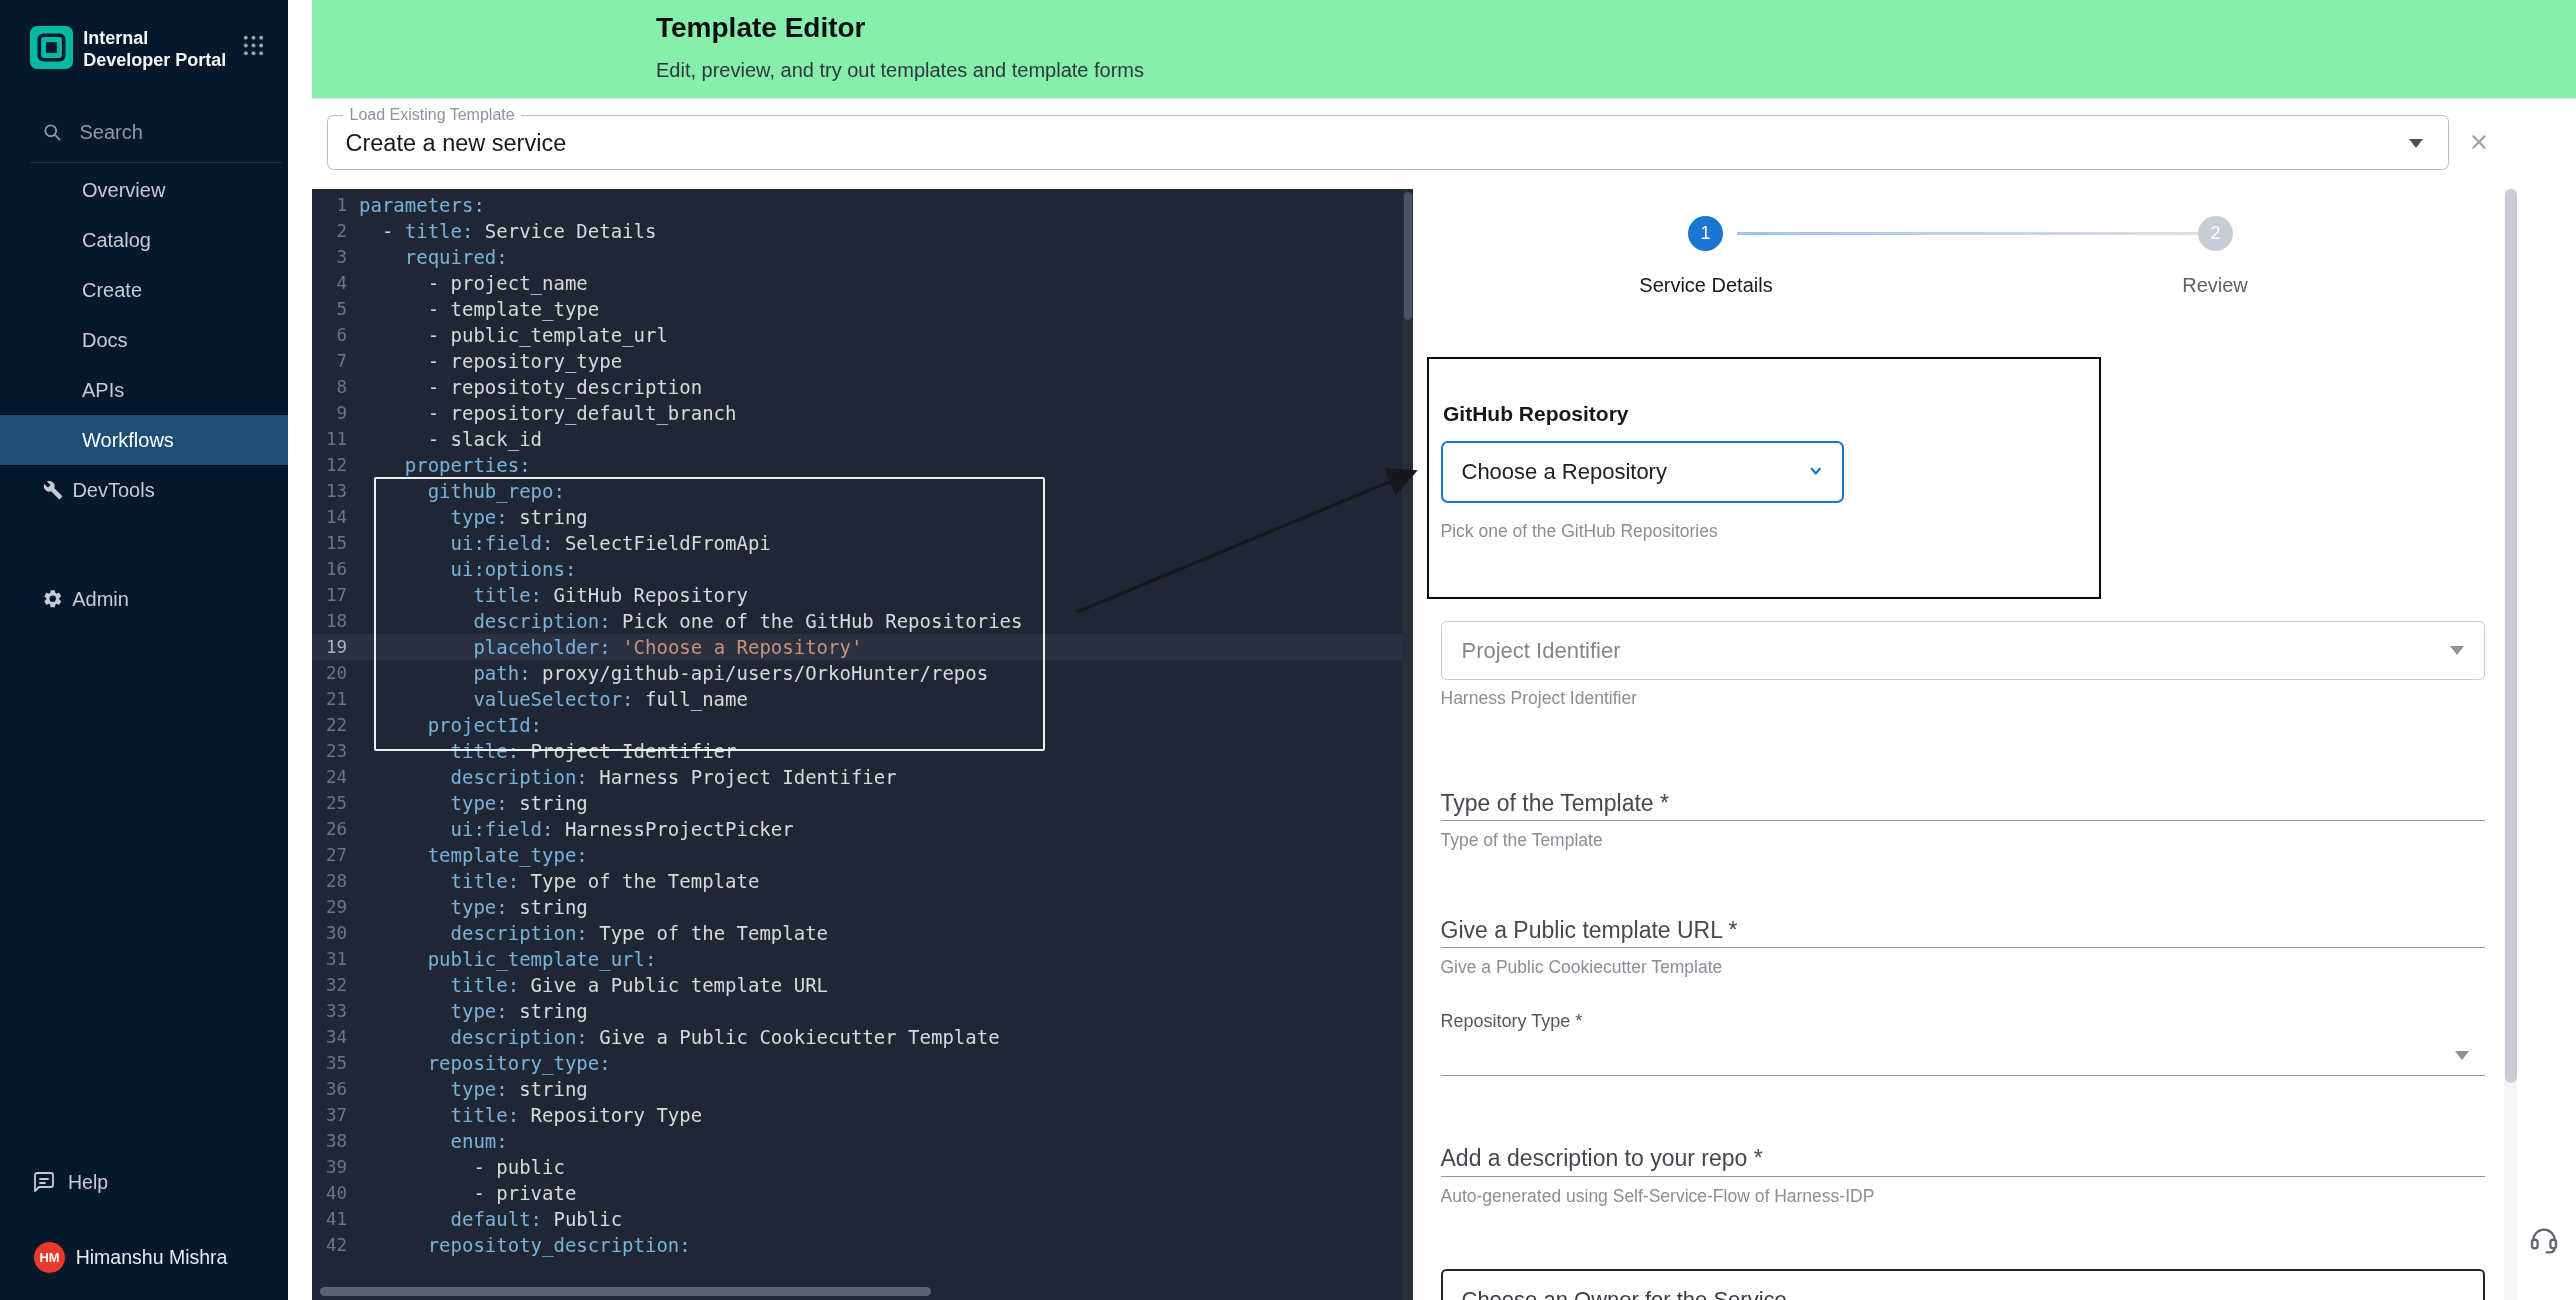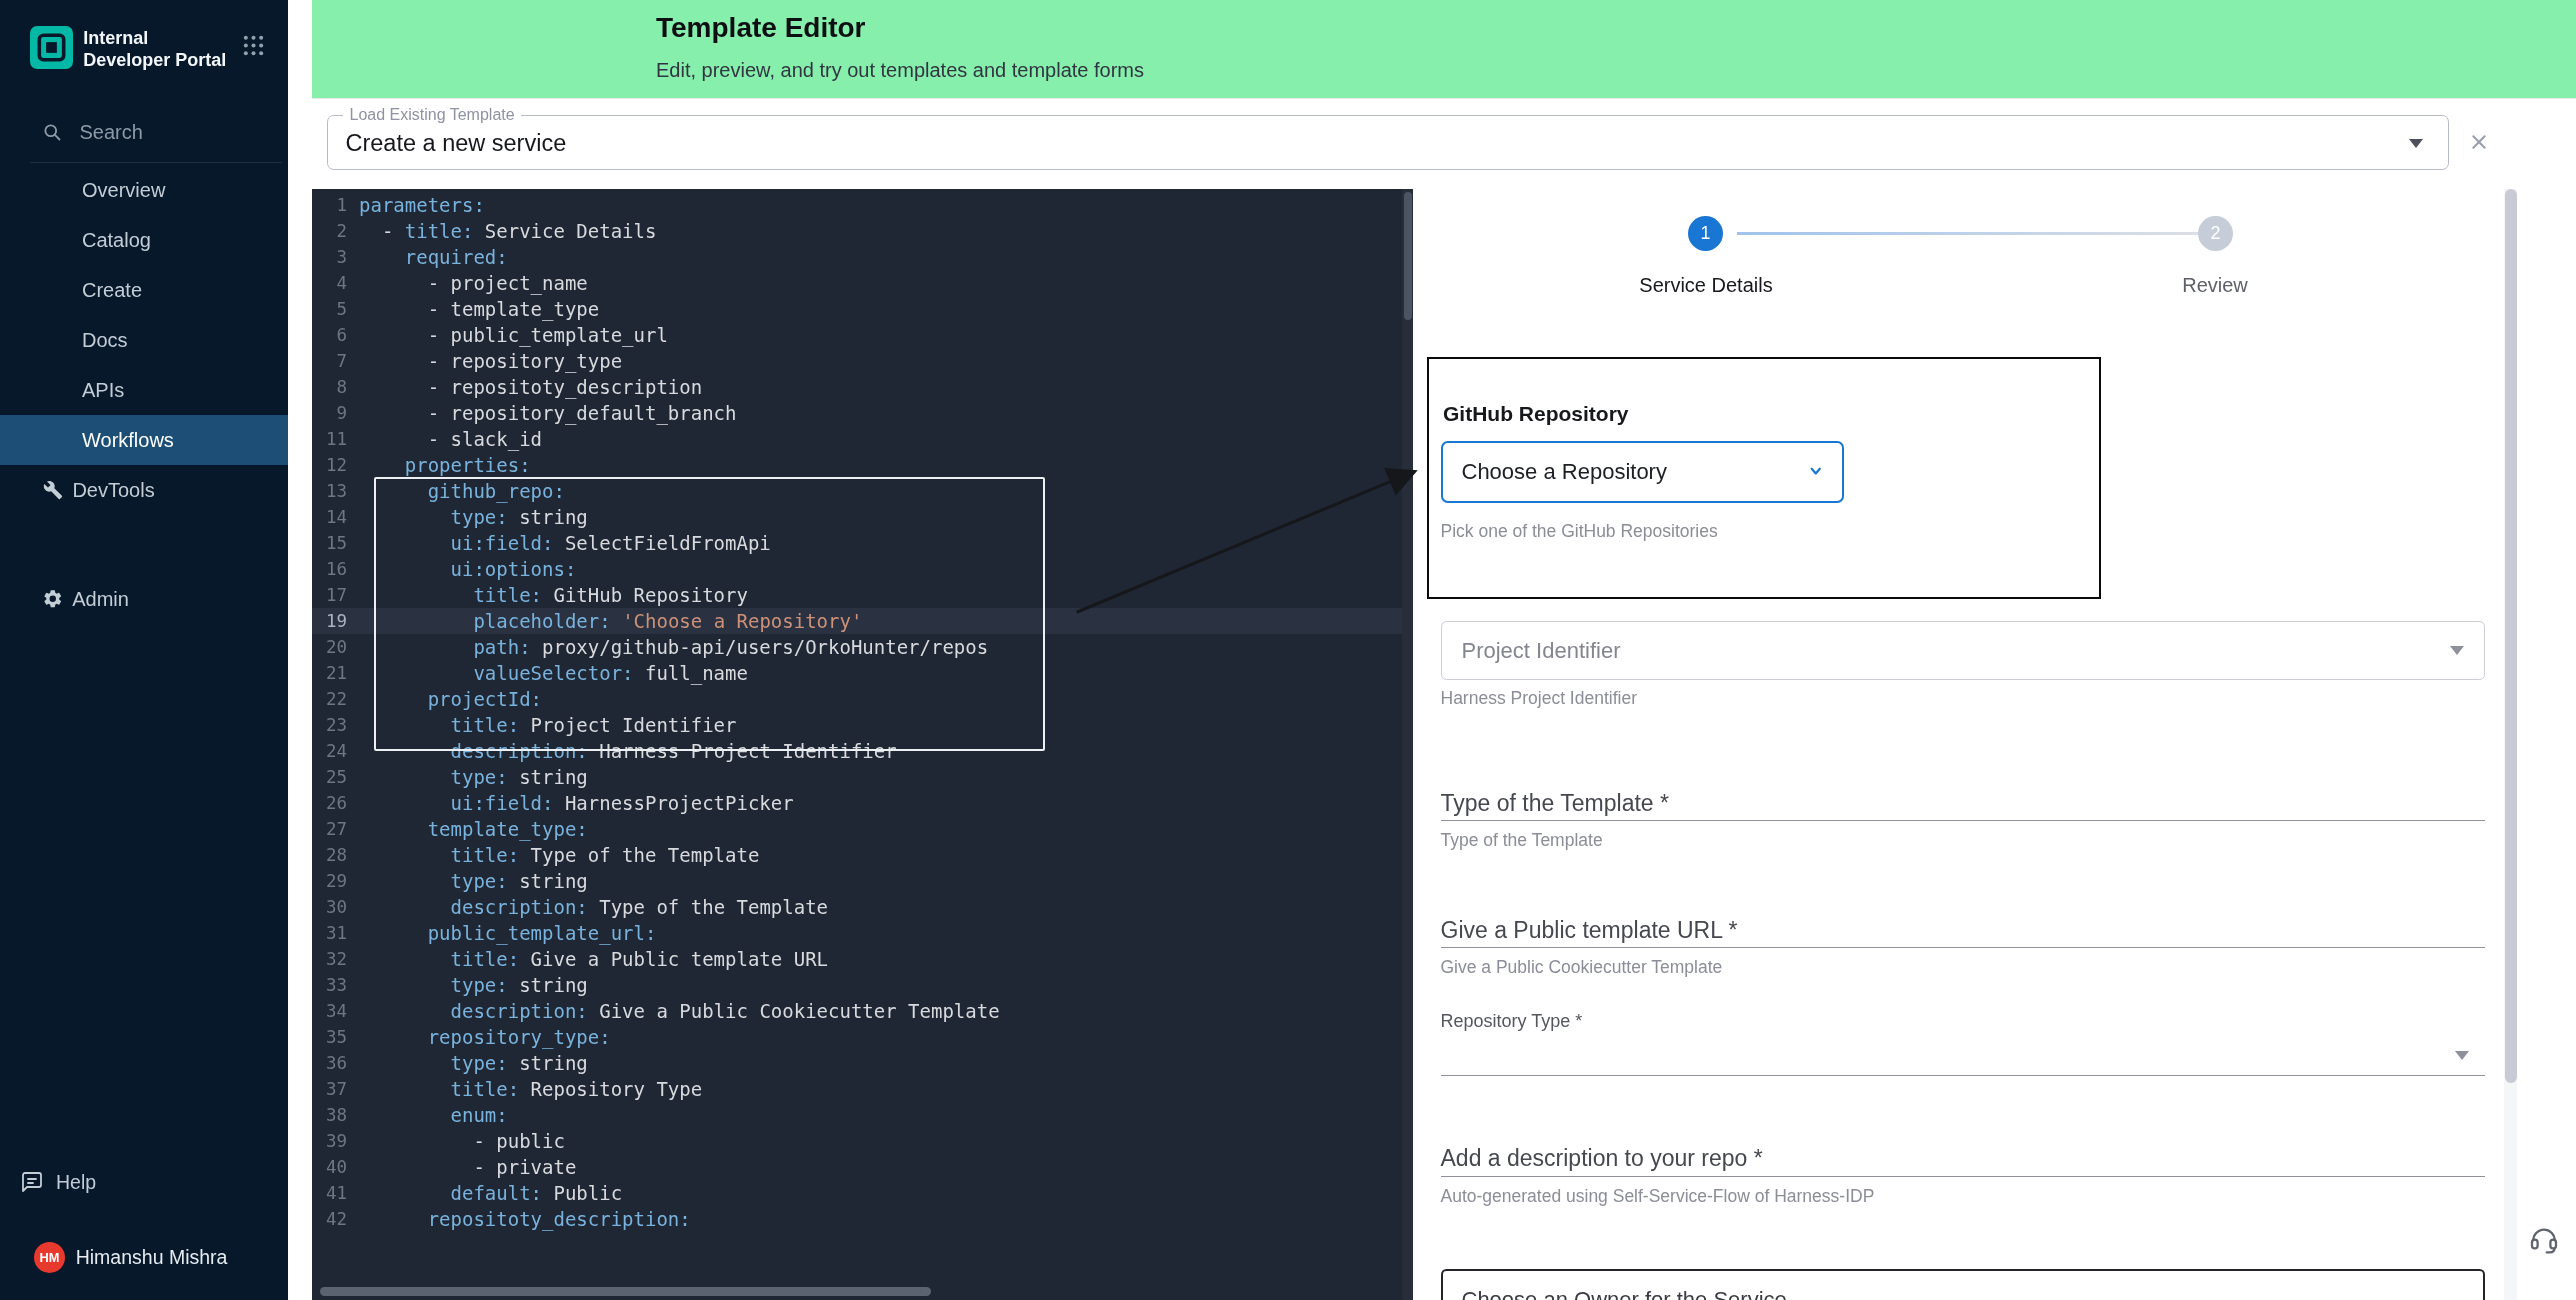--- a/index.html
+++ b/index.html
@@ -17,21 +17,21 @@
   .search-row { position: absolute; top: 112px; left: 0; right: 0; height: 40px; display: flex; align-items: center; padding-left: 42px; color: #8d99a6; font-size: 20px; cursor: pointer; }
   .search-row .si { margin-right: 17.5px; display: inline-flex; }
   .sidebar-divider { position: absolute; top: 162px; left: 29.5px; width: 252px; height: 1.3px; background: #1c2f43; }
   .sidebar-nav { position: absolute; top: 165px; left: 0; right: 0; }
   .nav-item { height: 50px; display: flex; align-items: center; padding-left: 82px; font-size: 20px; color: #c3cdd6; cursor: pointer; }
   .nav-item.has-icon { padding-left: 43px; }
   .nav-item .nav-icon { margin-right: 9.4px; display: inline-flex; }
   .nav-item.active { background: #1d4e76; color: #ffffff; font-weight: 500; }
   .admin-row { position: absolute; top: 574px; left: 0; right: 0; height: 50px; display: flex; align-items: center; padding-left: 42px; font-size: 20px; color: #c3cdd6; cursor: pointer; }
   .admin-row .gi { margin-right: 8.7px; display: inline-flex; }
-  .help-row { position: absolute; top: 1157px; left: 0; right: 0; height: 50px; display: flex; align-items: center; padding-left: 20px; font-size: 19.5px; color: #c3cdd6; cursor: pointer; }
+  .help-row { position: absolute; top: 1157px; left: 0; right: 0; height: 50px; display: flex; align-items: center; padding-left: 32px; font-size: 19.5px; color: #c3cdd6; cursor: pointer; }
   .help-row .hi { margin-right: 12px; display: inline-flex; }
   .user-row { position: absolute; top: 1232px; left: 0; right: 0; height: 50px; display: flex; align-items: center; padding-left: 34px; cursor: pointer; }
   .avatar { width: 31px; height: 31px; border-radius: 50%; background: #e8392e; color: #fff; font-size: 12.8px; font-weight: 700; display: flex; align-items: center; justify-content: center; flex: none; }
   .user-name { margin-left: 10.7px; font-size: 19.5px; color: #e6ebf0; }
 
   
   .main-header { position: absolute; left: 312px; top: 0; right: 0; height: 99px; background: #86efac; border-bottom: 1.3px solid #e6e7eb; z-index: 1; }
   .page-title { position: absolute; left: 344px; top: 12px; font-size: 28px; font-weight: 700; color: #0e0f13; }
   .page-subtitle { position: absolute; left: 344px; top: 59px; font-size: 20px; color: #313540; font-weight: 400; }
 
@@ -280,20 +280,24 @@
           <span class="lc"><span class="t-val">        </span><span class="t-key">ui:field:</span><span class="t-val"> SelectFieldFromApi</span></span>
         </div>
         <div class="code-line">
           <span class="ln">16</span>
           <span class="lc"><span class="t-val">        </span><span class="t-key">ui:options:</span></span>
         </div>
         <div class="code-line">
           <span class="ln">17</span>
           <span class="lc"><span class="t-val">          </span><span class="t-key">title:</span><span class="t-val"> GitHub Repository</span></span>
         </div>
+        <div class="code-line">
+          <span class="ln">18</span>
+          <span class="lc"><span class="t-val">          </span><span class="t-key">description:</span><span class="t-val"> Pick one of the GitHub Repositories</span></span>
+        </div>
         <div class="code-line active">
           <span class="ln">19</span>
           <span class="lc"><span class="t-val">          </span><span class="t-key">placeholder:</span><span class="t-val"> </span><span class="t-str">'Choose a Repository'</span></span>
         </div>
         <div class="code-line">
           <span class="ln">20</span>
           <span class="lc"><span class="t-val">          </span><span class="t-key">path:</span><span class="t-val"> proxy/github-api/users/OrkoHunter/repos</span></span>
         </div>
         <div class="code-line">
           <span class="ln">21</span>

